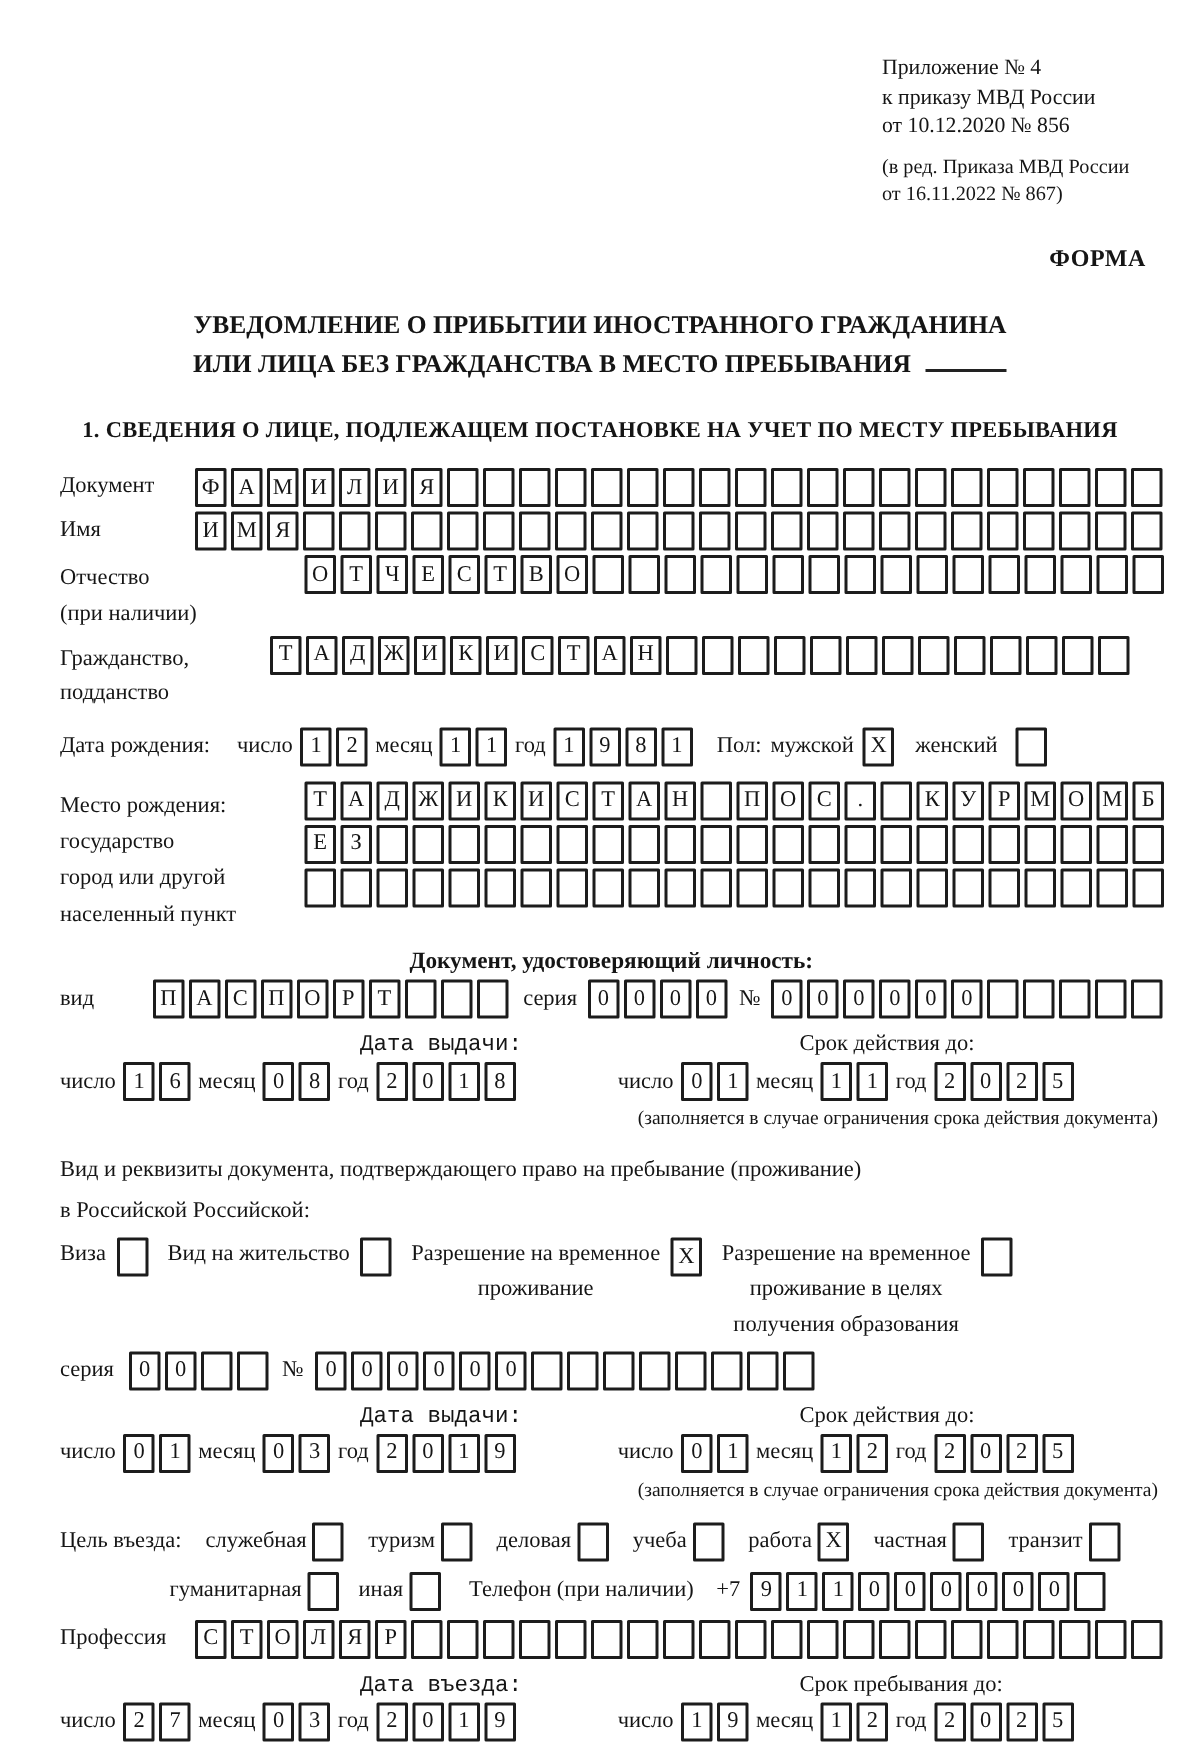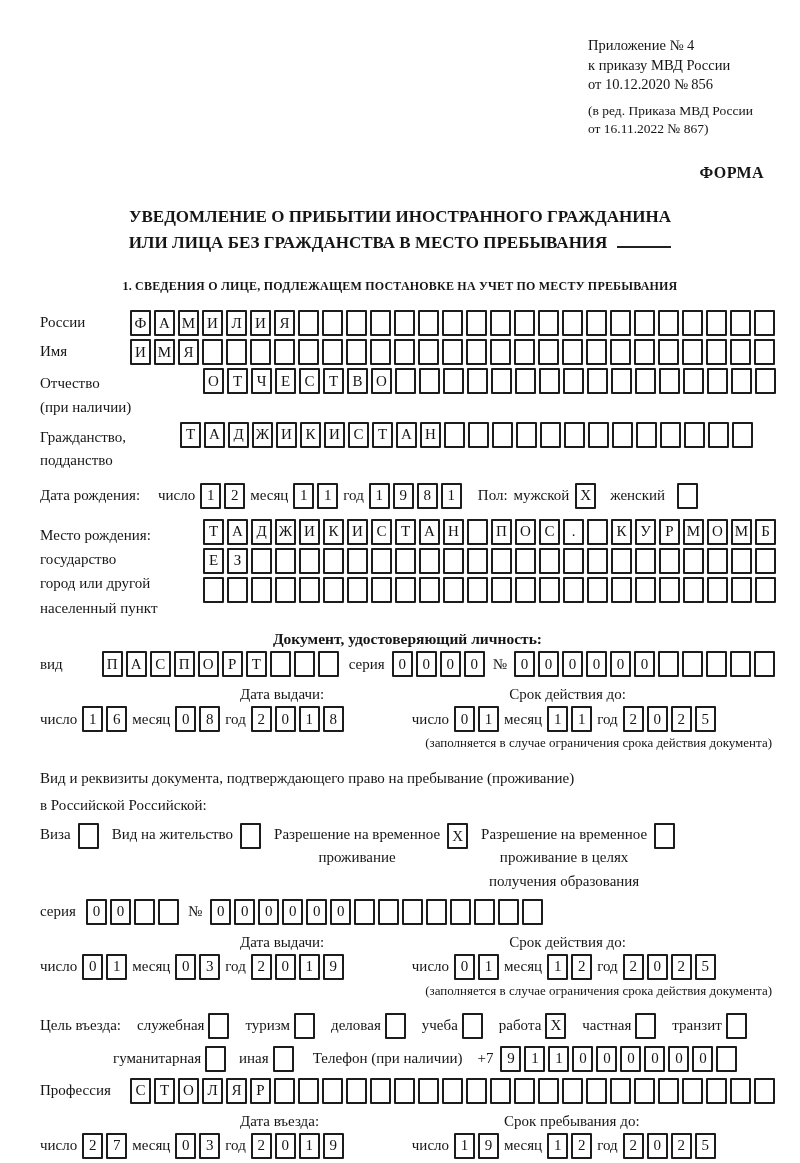--- a/index.html
+++ b/index.html
@@ -9,38 +9,38 @@
     overflow:hidden;position:relative;
   }
   .content{padding:0 25px 0 40px;}
   
   .top-right{width:190px;margin:36px 22px 0 auto;line-height:1.35;font-size:14.5px;}
   .top-right .rev{font-size:13.5px;margin-top:7px;line-height:1.35;}
   .forma{font-weight:bold;font-size:16px;text-align:right;margin:26px 36px 0 0;letter-spacing:.4px;}
   
   .title{margin-top:22px;text-align:center;font-weight:bold;font-size:17px;line-height:1.5;}
   .blank-line{display:inline-block;width:54px;border-bottom:2px solid #222;height:13px;margin-left:10px;}
-  .sec-head{margin-top:24px;text-align:center;font-weight:bold;font-size:12px;letter-spacing:.2px;}
+  .sec-head{margin-top:24px;text-align:center;font-weight:bold;font-size:15px;letter-spacing:.2px;}
   
   .frow{display:flex;align-items:flex-start;}
   .flabel{flex:0 0 auto;padding-top:4px;}
   .strip{display:flex;gap:3px;flex:0 0 auto;}
   .cell{
     box-sizing:border-box;flex:0 0 21px;width:21px;height:26px;
     border:2px solid #1c1c1c;background:#fff;display:flex;align-items:center;
     justify-content:center;font-size:15px;line-height:1;border-radius:1px;
   }
   .mt3{margin-top:3px;} .mt6{margin-top:6px;} .mt10{margin-top:10px;}
   .w90{width:90px;} .w140{width:140px;} .w163{width:163px;} .w73{width:73px;}
   .lh{line-height:1.58;}
   .stack{display:flex;flex-direction:column;gap:3px;}
   .doc-head{text-align:center;font-weight:bold;margin-top:10px;font-size:15.5px;}
   
   .dheaders{display:flex;margin-top:9px;}
-  .dh1{margin-left:200px;} .dh2{margin-left:185px;}
+  .dh1{margin-left:200px;font-family:Liberation Mono, monospace;} .dh2{margin-left:185px;}
   .drow{display:flex;align-items:center;margin-top:3px;}
   .dgroup{display:flex;align-items:center;gap:5px;}
   .dgright{margin-left:68px;}
   .note{font-size:13px;text-align:right;margin:3px 3px 0 0;}
   
   .intro{margin-top:14px;line-height:1.8;}
   .resopts{display:flex;align-items:flex-start;margin-top:4px;gap:13px;}
   .ropt{display:flex;align-items:flex-start;gap:7px;}
   .ropt-text{text-align:center;line-height:1.55;}
   
@@ -68,21 +68,21 @@
   <div>
     <span>ИЛИ ЛИЦА БЕЗ ГРАЖДАНСТВА В МЕСТО ПРЕБЫВАНИЯ</span><span class="blank-line"></span>
   </div>
 </div>
 
 <div class="sec-head">1. СВЕДЕНИЯ О ЛИЦЕ, ПОДЛЕЖАЩЕМ ПОСТАНОВКЕ НА УЧЕТ ПО МЕСТУ ПРЕБЫВАНИЯ</div>
 
 <div class="content">
 
   <div class="frow" style="margin-top:16px">
-    <div class="flabel w90">России</div>
+    <div class="flabel w90">Документ</div>
     <div class="strip">
         <span class="cell">Ф</span>
         <span class="cell">А</span>
         <span class="cell">М</span>
         <span class="cell">И</span>
         <span class="cell">Л</span>
         <span class="cell">И</span>
         <span class="cell">Я</span>
         <span class="cell"></span>
         <span class="cell"></span>

